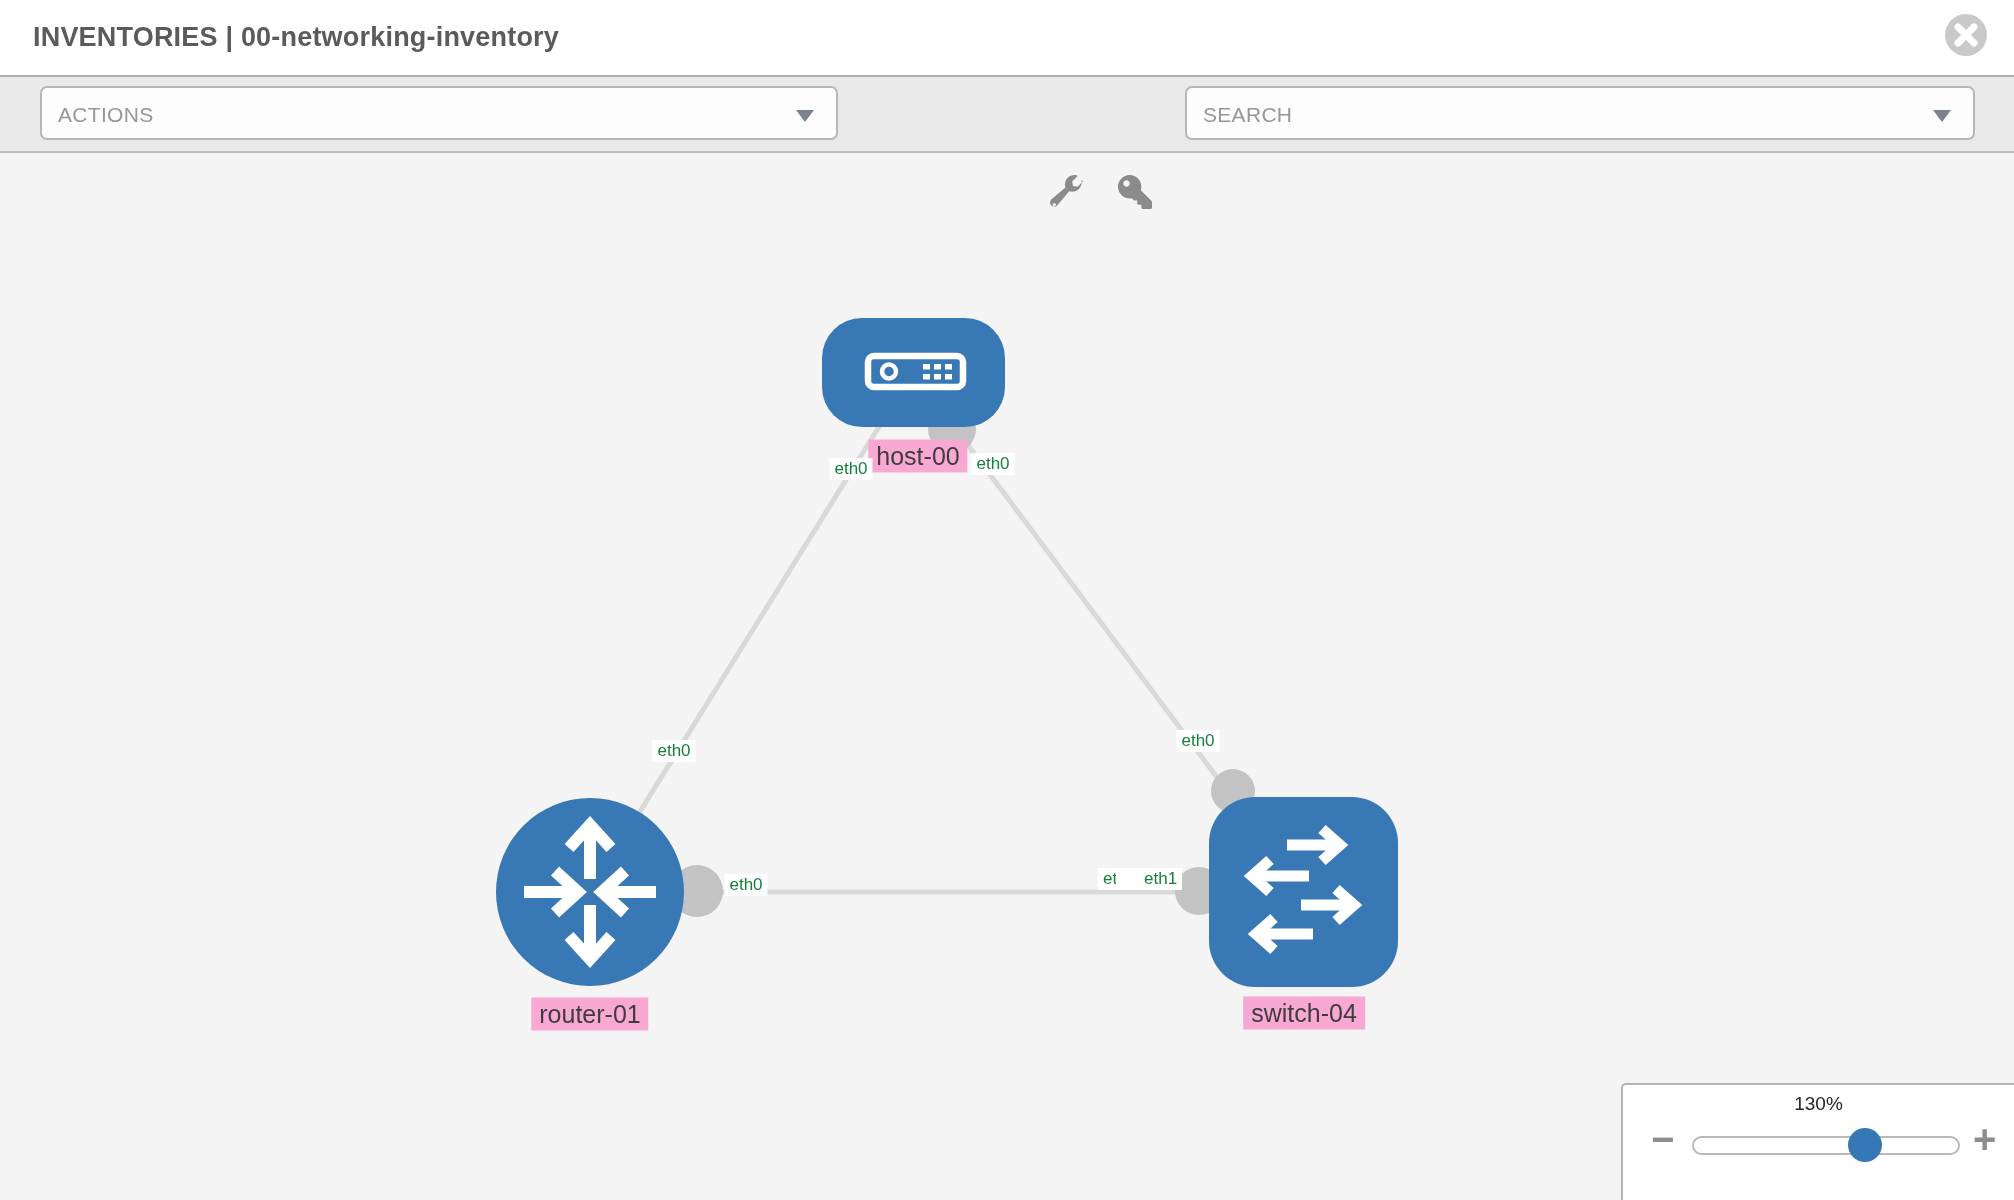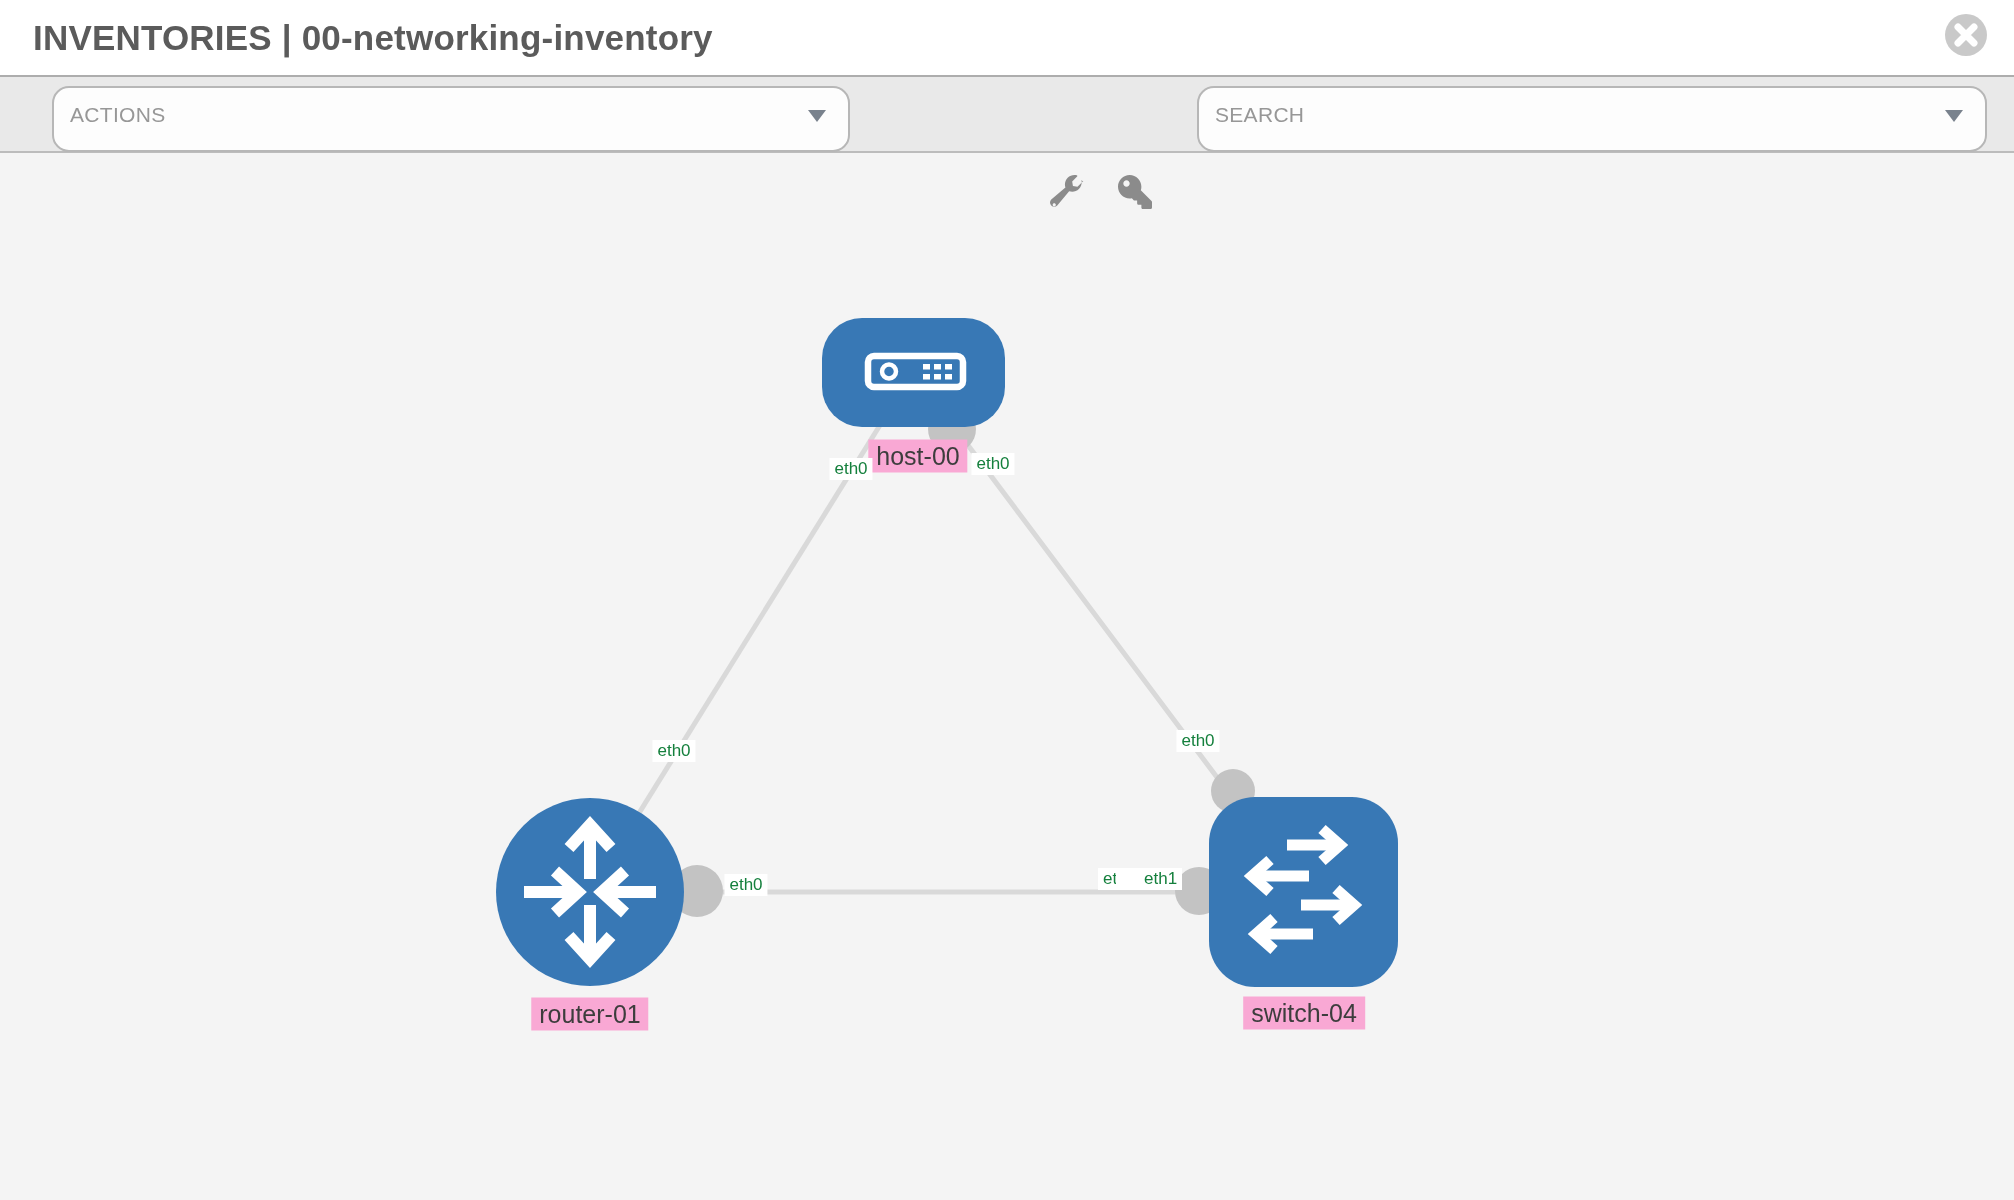--- a/index.html
+++ b/index.html
@@ -6,34 +6,34 @@
   .stage{
     position:relative;width:2014px;height:1200px;overflow:hidden;
     font-family:"Liberation Sans",sans-serif;background:#f4f4f4;
   }
   
   .header{
     position:absolute;left:0;top:0;width:2014px;height:75px;background:#ffffff;z-index:10;
   }
   .page-title{
     position:absolute;left:33px;top:0;height:75px;line-height:75px;
-    font-size:35px;font-weight:700;color:#5b5b5b;letter-spacing:.2px;
+    font-size:27px;font-weight:700;color:#5b5b5b;letter-spacing:.2px;
   }
   .close-btn{
     position:absolute;left:1944px;top:13px;width:44px;height:44px;border:none;background:transparent;
     padding:0;cursor:pointer;
   }
   
   .toolbar{
     position:absolute;left:0;top:75px;width:2014px;height:78px;background:#e9e9e9;
     border-top:2px solid #adadad;border-bottom:2px solid #bcbcbc;box-sizing:border-box;z-index:10;
   }
   .dropdown{
-    position:absolute;top:9px;height:66px;background:#fdfdfd;border:2px solid #b7b7b7;
-    border-radius:17px;box-sizing:border-box;cursor:pointer;margin-left:12px;
+    position:absolute;top:9px;height:54px;background:#fdfdfd;border:2px solid #b7b7b7;
+    border-radius:7px;box-sizing:border-box;cursor:pointer;
   }
   .dropdown .dd-label{
     position:absolute;left:16px;top:0;height:54px;line-height:54px;
     font-size:21px;color:#979797;letter-spacing:.3px;
   }
   .caret{
     position:absolute;right:22px;top:22px;width:0;height:0;
     border-left:9px solid transparent;border-right:9px solid transparent;
     border-top:12px solid #79828d;
   }
@@ -190,14 +190,21 @@
         <path fill="#8b8b8b" transform="translate(512,0) scale(-1,1)" d="M512 176.001C512 273.203 433.202 352 336 352c-11.22 0-22.19-1.062-32.827-3.069l-24.012 27.014A23.999 23.999 0 0 1 261.223 384H224v40c0 13.255-10.745 24-24 24h-40v40c0 13.255-10.745 24-24 24H24c-13.255 0-24-10.745-24-24v-78.059c0-6.365 2.529-12.47 7.029-16.971l161.802-161.802C163.108 213.814 160 195.271 160 176 160 78.798 238.797.001 335.999 0 433.488-.001 512 78.511 512 176.001zM336 128c0 26.51 21.49 48 48 48s48-21.49 48-48-21.49-48-48-48-48 21.49-48 48z"></path>
       </svg>
     </button>
 
     <div class="dropdown dd-search">
       <span class="dd-label">SEARCH</span>
       <span class="caret"></span>
     </div>
   </div>
 
+  <div class="zoom-panel">
+    <div class="zoom-level">130%</div>
+    <span class="zoom-minus">−</span>
+    <div class="zoom-track"></div>
+    <div class="zoom-thumb"></div>
+    <span class="zoom-plus">+</span>
+  </div>
 
 </div>
 
 </body></html>

